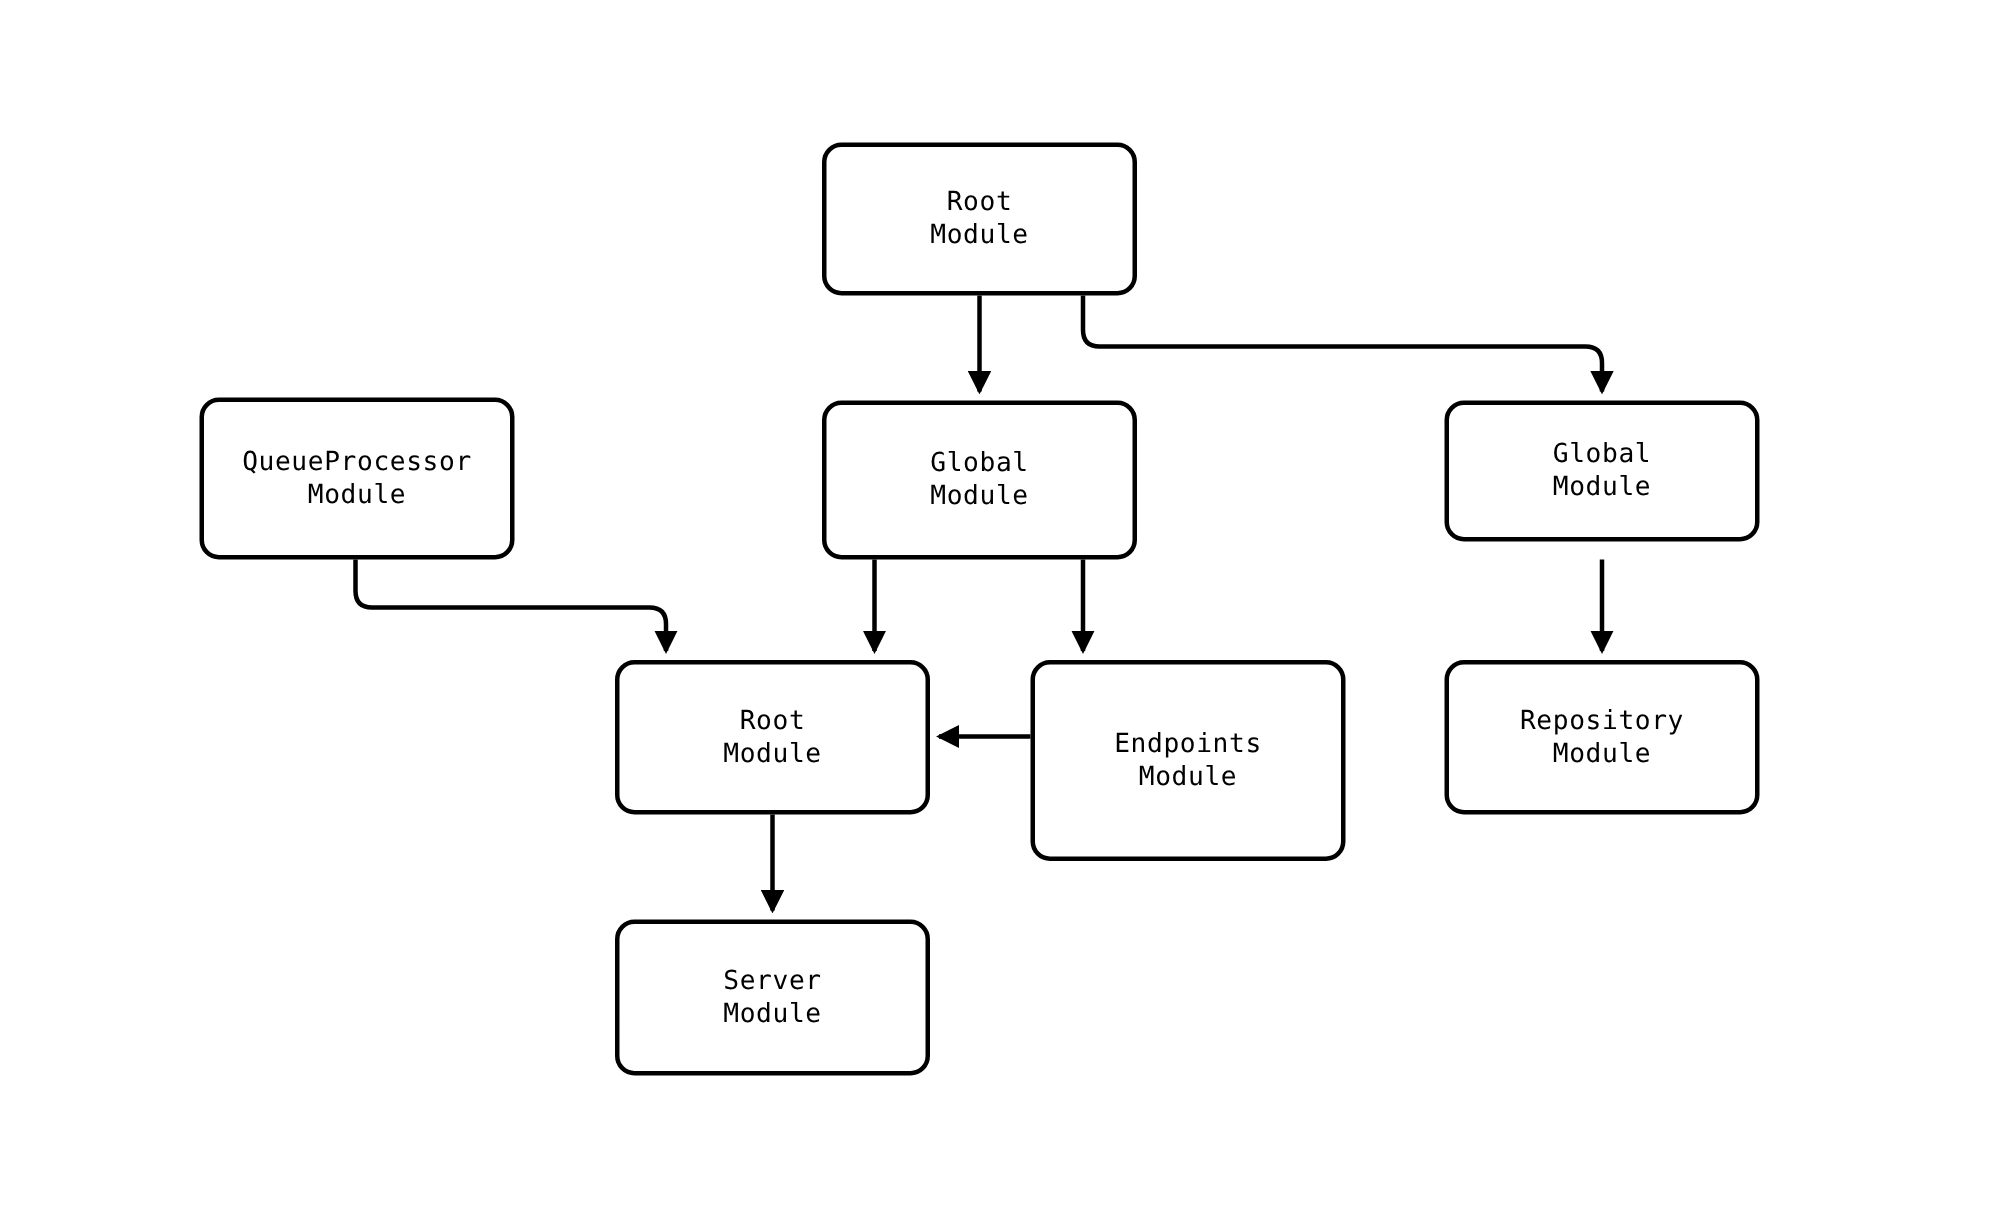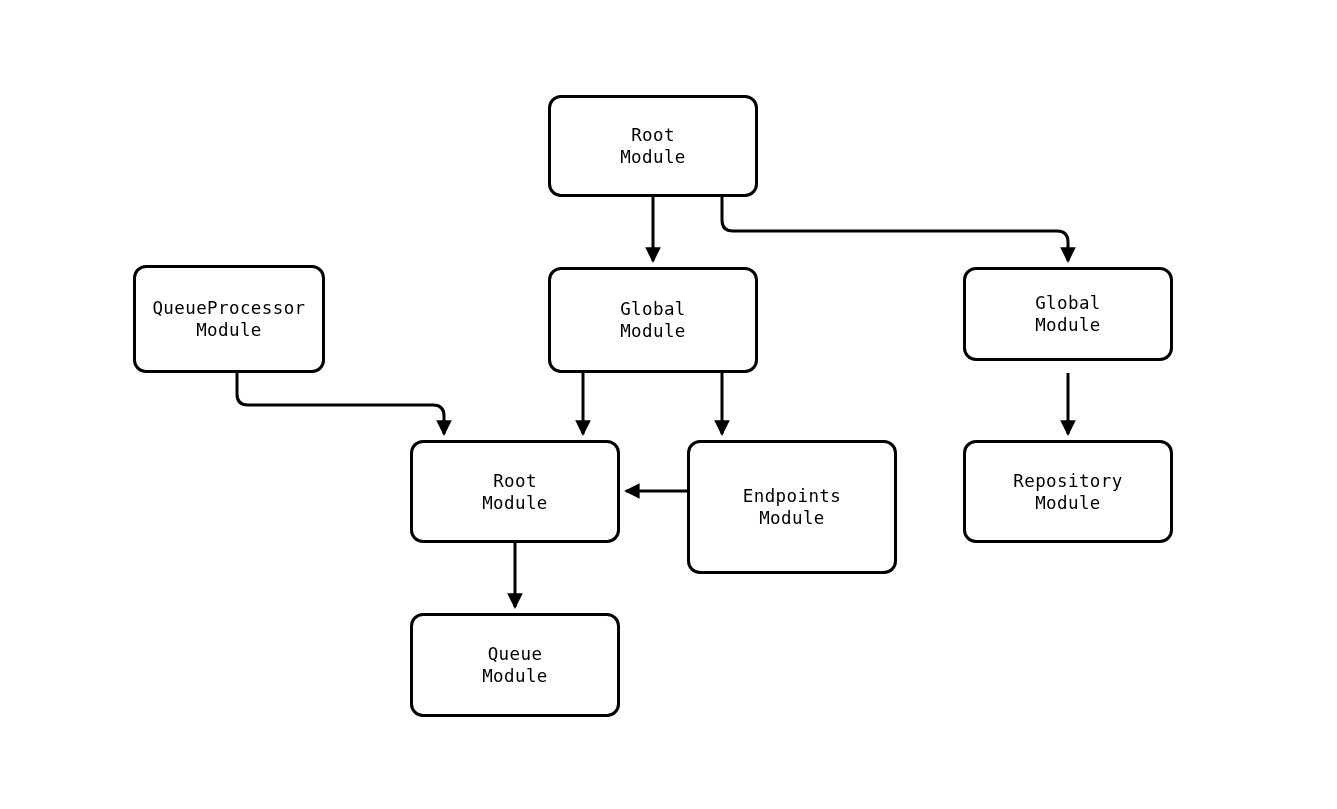--- a/index.html
+++ b/index.html
@@ -76,21 +76,21 @@
 
       <path d="M 1068 373 L 1068 434" marker-end="url(#arrowhead)"></path>
     </g>
   </svg>
 
   <div class="node" style="left: 548px; top: 95px; width: 210px; height: 102px; border-color: rgb(0, 0, 0); border-width: 3px; border-radius: 13px;">
     <span class="node-line" style="color: rgb(0, 0, 0);">Root</span>
     <span class="node-line" style="color: rgb(0, 0, 0);">Module</span>
   </div>
 
-  <div class="node" style="left: 133px; top: 265px; width: 192px; height: 108px; border-color: rgb(0, 0, 0); border-width: 3px; border-radius: 13px;">
+  <div class="node" style="left: 133px; top: 265px; width: 210px; height: 108px; border-color: rgb(0, 0, 0); border-width: 3px; border-radius: 13px;">
     <span class="node-line" style="color: rgb(0, 0, 0);">QueueProcessor</span>
     <span class="node-line" style="color: rgb(0, 0, 0);">Module</span>
   </div>
 
   <div class="node" style="left: 548px; top: 267px; width: 210px; height: 106px; border-color: rgb(0, 0, 0); border-width: 3px; border-radius: 13px;">
     <span class="node-line" style="color: rgb(0, 0, 0);">Global</span>
     <span class="node-line" style="color: rgb(0, 0, 0);">Module</span>
   </div>
 
   <div class="node" style="left: 963px; top: 267px; width: 210px; height: 94px; border-color: rgb(0, 0, 0); border-width: 3px; border-radius: 13px;">
@@ -107,17 +107,17 @@
     <span class="node-line" style="color: rgb(0, 0, 0);">Endpoints</span>
     <span class="node-line" style="color: rgb(0, 0, 0);">Module</span>
   </div>
 
   <div class="node" style="left: 963px; top: 440px; width: 210px; height: 103px; border-color: rgb(0, 0, 0); border-width: 3px; border-radius: 13px;">
     <span class="node-line" style="color: rgb(0, 0, 0);">Repository</span>
     <span class="node-line" style="color: rgb(0, 0, 0);">Module</span>
   </div>
 
   <div class="node" style="left: 410px; top: 613px; width: 210px; height: 104px; border-color: rgb(0, 0, 0); border-width: 3px; border-radius: 13px;">
-    <span class="node-line" style="color: rgb(0, 0, 0);">Queue</span>
+    <span class="node-line" style="color: rgb(0, 0, 0);">Server</span>
     <span class="node-line" style="color: rgb(0, 0, 0);">Module</span>
   </div>
 
 </div>
 
 </body></html>

